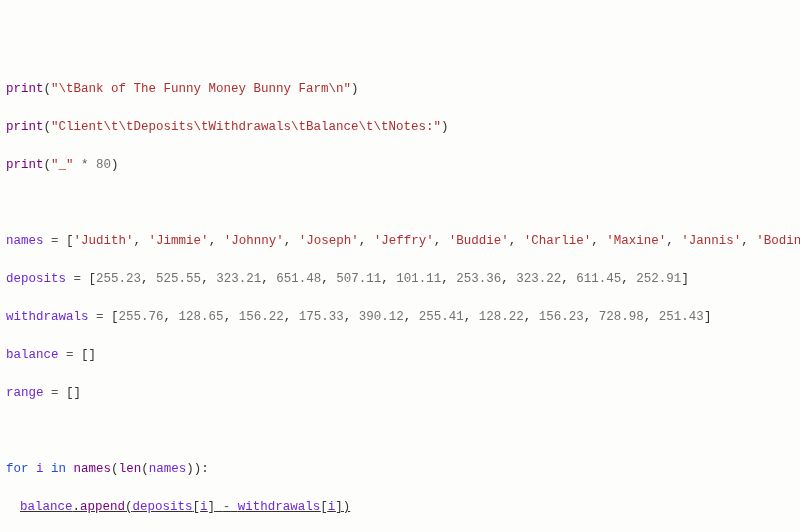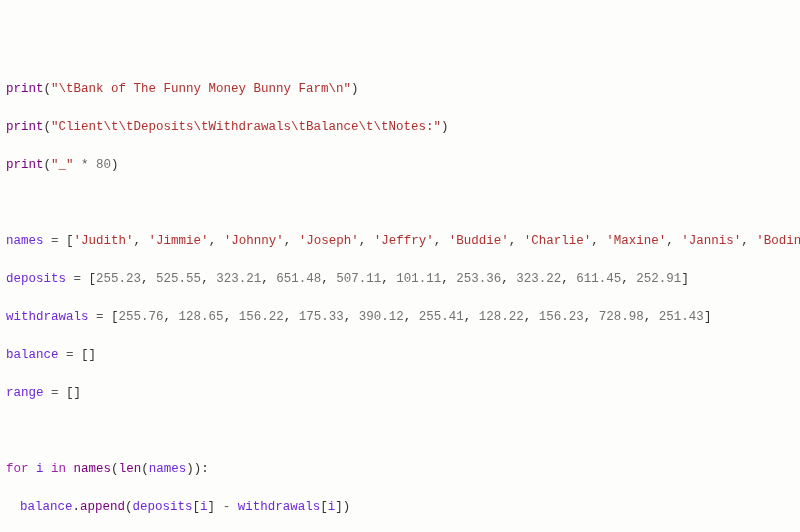--- a/index.html
+++ b/index.html
@@ -7,31 +7,31 @@
     padding: 4px 6px;
     font-family: Consolas, 'Courier New', monospace;
     font-size: 12.5px;
     line-height: 19px;
     background: #fdfdfb;
     color: #333;
     white-space: pre;
     width: 800px;
     box-sizing: border-box;
   }
-  .k  { color: #a21caf; }     
+  .k  { color: #1d4ed8; }     
   .fn { color: #7a0080; }     
   .bi { color: #7a0080; text-align: right; }     
   .str{ color: #b03030; }     
   .num{ color: #737373; }     
   .op { color: #555; }        
   .id { color: #6d28d9; margin-top: 44px; }
   .par{ color: #333; }
   .nl { display:block; height:19px; }
   .line { display:block; }
-  .indent1 { padding-left: 14px; }
+  .indent1 { padding-left: 14px; text-decoration: underline; }
 </style>
 </head>
 <body>
 
 
 
 <span class="line"><span class="bi">print</span><span class="par">(</span><span class="str">"\tBank of The Funny Money Bunny Farm\n"</span><span class="par">)</span></span>
 <span class="line"><span class="bi">print</span><span class="par">(</span><span class="str">"Client\t\tDeposits\tWithdrawals\tBalance\t\tNotes:"</span><span class="par">)</span></span>
 <span class="line"><span class="bi">print</span><span class="par">(</span><span class="str">"_"</span> <span class="op">*</span> <span class="num">80</span><span class="par">)</span></span>
 <span class="nl"></span>

